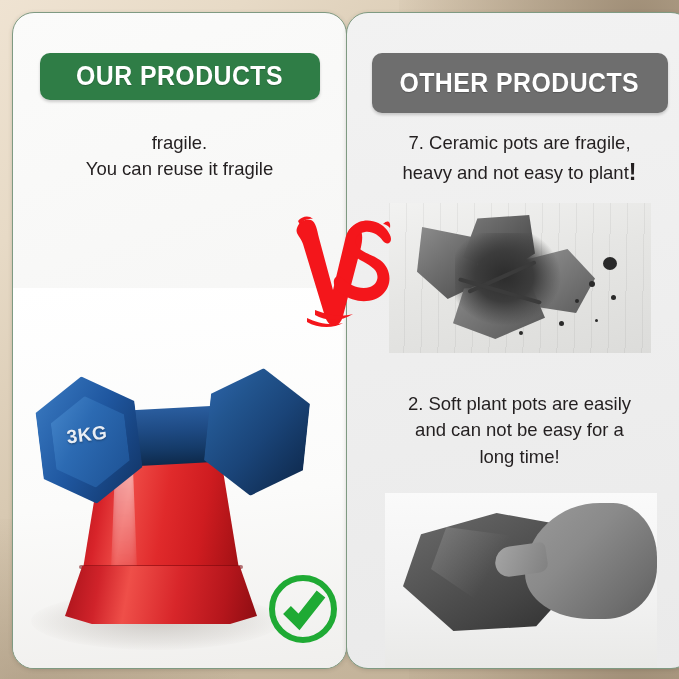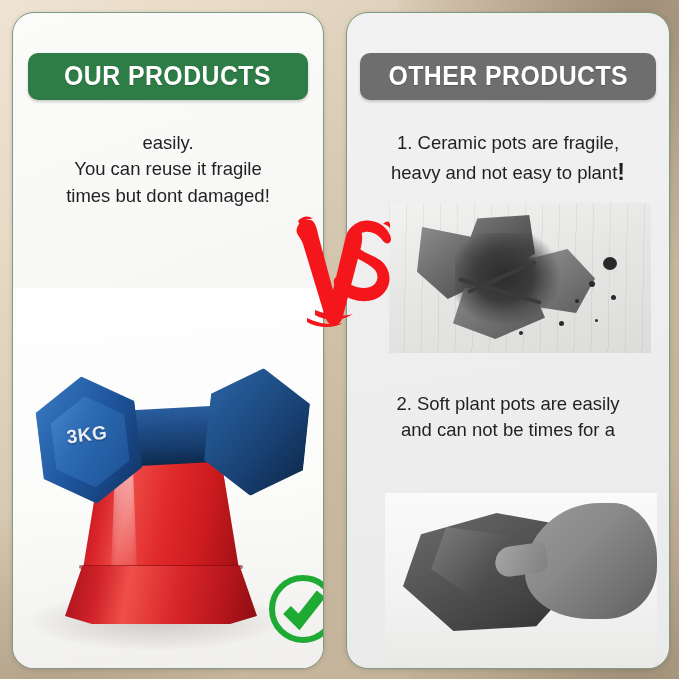--- a/index.html
+++ b/index.html
@@ -39,20 +39,21 @@
 
   
   .card {
     position: absolute;
     top: 12px;
     height: 655px;
     border: 1.5px solid #7f9a82;
     border-radius: 22px;
     overflow: hidden;
     box-shadow: 0 1px 4px rgba(60,50,40,.18);
+    padding-left: 23px;
   }
   #card-left {
     left: 12px;
     width: 310px;
     background: linear-gradient(160deg, #fbfbfa 0%, #f7f7f6 45%, #f2f2f0 100%);
   }
   #card-right {
     left: 346px;
     width: 322px;
     background: linear-gradient(170deg, #f2f2f2 0%, #eeeeee 50%, #eaeaea 100%);
@@ -74,21 +75,21 @@
     color: #ffffff;
     font-weight: 700;
     font-size: 27px;
     letter-spacing: .5px;
     line-height: 1;
     white-space: nowrap;
     transform: scaleX(.92);
     text-shadow: 0 1px 1px rgba(0,0,0,.22);
   }
   #banner-left  { width: 280px; height: 47px; background: #2f7d46; }
-  #banner-right { width: 296px; height: 47px; background: #6e6e6e; }
+  #banner-right { width: 296px; height: 60px; background: #6e6e6e; }
 
   
   .body-copy {
     position: absolute;
     left: 0; right: 0;
     text-align: center;
     color: #231f20;
     font-size: 18.5px;
     line-height: 1.42;
     padding: 0 14px;
@@ -285,23 +286,22 @@
   <div class="bg-shade-br"></div>
   <div class="bg-shade-bl"></div>
 
   <div class="card" id="card-left">
 
     <div class="banner" id="banner-left">
       <span class="banner-text">OUR PRODUCTS</span>
     </div>
 
     <div class="body-copy" id="copy-left">
-      <div>easily.</div>
+      <div>fragile.</div>
       <div>You can reuse it fragile</div>
-      <div>times but dont damaged!</div>
     </div>
 
     <div id="photo-left">
       <div class="soft-shadow-l"></div>
 
       <div id="red-pot">
         <div class="pot-body"></div>
         <div class="pot-gloss"></div>
         <div class="pot-rim-line"></div>
         <div class="pot-rim"></div>
@@ -325,21 +325,21 @@
     </div>
   </div>
 
   <div class="card" id="card-right">
 
     <div class="banner" id="banner-right">
       <span class="banner-text">OTHER PRODUCTS</span>
     </div>
 
     <div class="body-copy" id="copy-right-1">
-      <div>1. Ceramic pots are fragile,</div>
+      <div>7. Ceramic pots are fragile,</div>
       <div>
         <span>heavy and not easy to plant</span><span class="bang">!</span>
       </div>
     </div>
 
     <div class="photo-gray" id="photo-broken-pot">
       <div class="shard s1"></div>
       <div class="shard s2"></div>
       <div class="shard s3"></div>
       <div class="shard s4"></div>
@@ -348,21 +348,22 @@
       <div class="soil-speck" style="left:200px;top:78px;width:6px;height:6px;"></div>
       <div class="soil-speck" style="left:186px;top:96px;width:4px;height:4px;"></div>
       <div class="soil-speck" style="left:222px;top:92px;width:5px;height:5px;"></div>
       <div class="soil-speck" style="left:170px;top:118px;width:5px;height:5px;"></div>
       <div class="soil-speck" style="left:206px;top:116px;width:3px;height:3px;"></div>
       <div class="soil-speck" style="left:130px;top:128px;width:4px;height:4px;"></div>
     </div>
 
     <div class="body-copy" id="copy-right-2">
       <div>2. Soft plant pots are easily</div>
-      <div>and can not be times for a</div>
+      <div>and can not be easy for a</div>
+      <div>long time!</div>
     </div>
 
     <div class="photo-gray" id="photo-soft-pot">
       <div class="soft-pot-bag"></div>
       <div class="soft-pot-crease"></div>
       <div class="hand"></div>
       <div class="thumb"></div>
     </div>
 
   </div>

